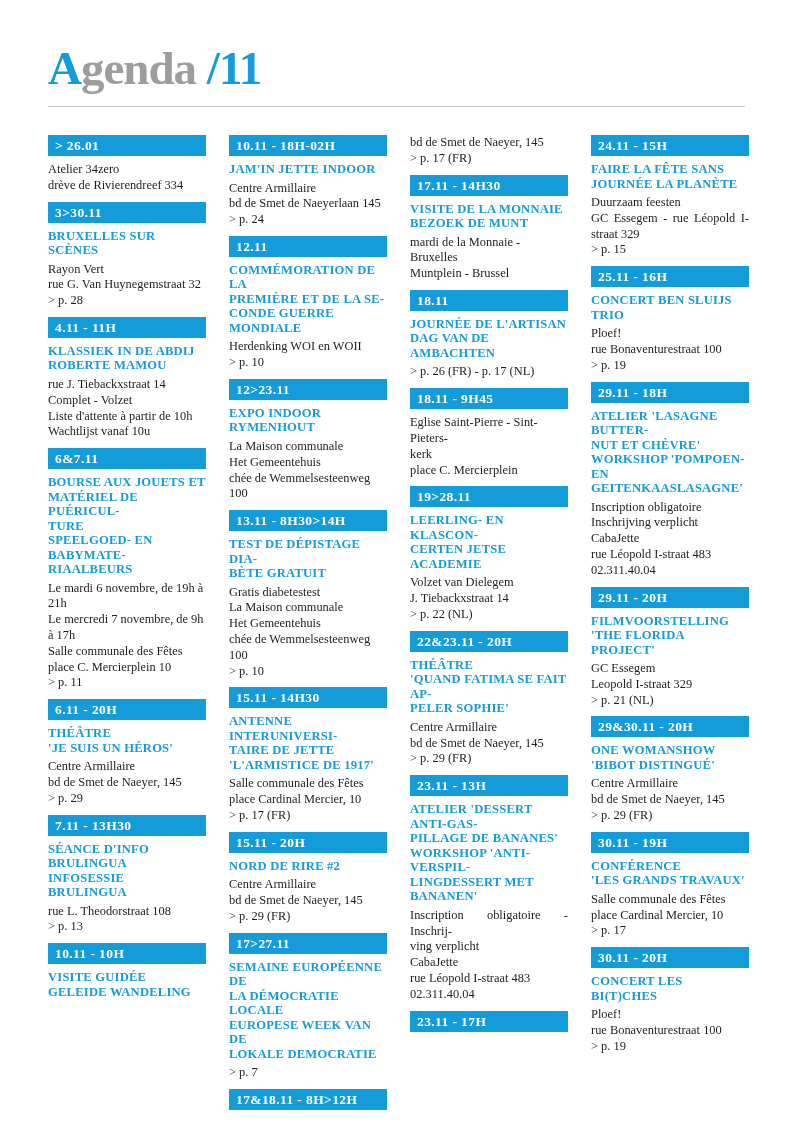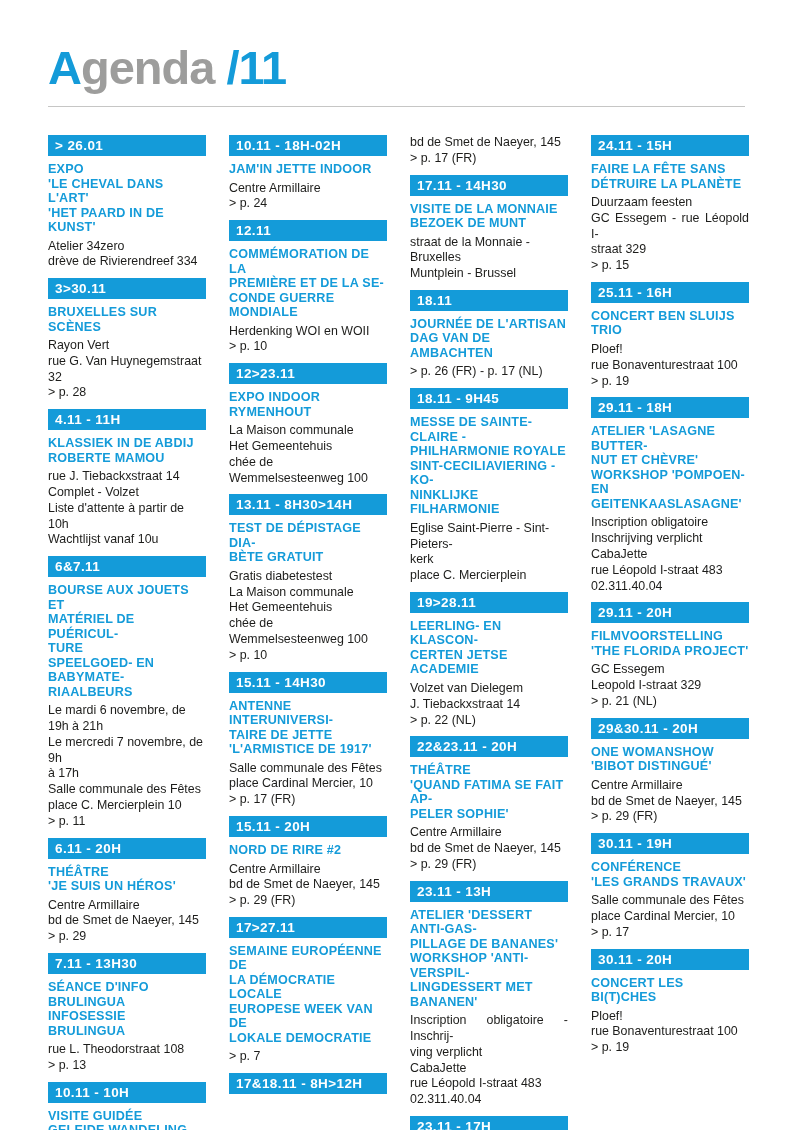--- a/index.html
+++ b/index.html
@@ -9,20 +9,21 @@
     font-family:"Liberation Sans", sans-serif;
     color:#1d1d1b;
     overflow:hidden;
     position:relative;
   }
   .page{
     width:793px;height:1130px;
     box-sizing:border-box;
     padding:38px 48px 16px 48px;
     overflow:hidden;
+    font-family:Liberation Serif, serif;
   }
   
   .masthead{height:66px;}
   .masthead h1{
     margin:0;
     font-size:47px;
     font-weight:bold;
     letter-spacing:-1px;
     line-height:60px;
   }
@@ -82,23 +83,20 @@
 <div class="page">
   <div class="masthead">
     <h1><span class="t-blue">A</span><span class="t-gray">genda </span><span class="t-blue">/11</span></h1>
   </div>
   <hr class="rule">
 
   <div class="cols">
       <div class="col">
   <div class="item">
     <div class="date-bar">&gt; 26.01</div>
-    <div class="evt-title">EXPO
-'LE CHEVAL DANS L'ART'
-'HET PAARD IN DE KUNST'</div>
     <div class="details">
             <div class="detail">Atelier 34zero</div>
             <div class="detail">drève de Rivierendreef 334</div>
           </div>
   </div>
 
   <div class="item">
     <div class="date-bar">3&gt;30.11</div>
     <div class="evt-title">BRUXELLES SUR SCÈNES</div>
     <div class="details">
@@ -164,20 +162,21 @@
 GELEIDE WANDELING</div>
 
   </div>
 </div>
       <div class="col">
   <div class="item">
     <div class="date-bar">10.11 - 18H-02H</div>
     <div class="evt-title">JAM'IN JETTE INDOOR</div>
     <div class="details">
             <div class="detail">Centre Armillaire</div>
+            <div class="detail">bd de Smet de Naeyerlaan 145</div>
             <div class="detail">&gt; p. 24</div>
           </div>
   </div>
 
   <div class="item">
     <div class="date-bar">12.11</div>
     <div class="evt-title">COMMÉMORATION DE LA
 PREMIÈRE ET DE LA SE-
 CONDE GUERRE MONDIALE</div>
     <div class="details">
@@ -255,40 +254,36 @@
             <div class="detail">bd de Smet de Naeyer, 145</div>
             <div class="detail">&gt; p. 17 (FR)</div>
           </div>
   </div>
 
   <div class="item">
     <div class="date-bar">17.11 - 14H30</div>
     <div class="evt-title">VISITE DE LA MONNAIE
 BEZOEK DE MUNT</div>
     <div class="details">
-            <div class="detail">straat de la Monnaie - Bruxelles</div>
+            <div class="detail">mardi de la Monnaie - Bruxelles</div>
             <div class="detail">Muntplein - Brussel</div>
           </div>
   </div>
 
   <div class="item">
     <div class="date-bar">18.11</div>
     <div class="evt-title">JOURNÉE DE L'ARTISAN
 DAG VAN DE AMBACHTEN</div>
     <div class="details">
             <div class="detail">&gt; p. 26 (FR) - p. 17 (NL)</div>
           </div>
   </div>
 
   <div class="item">
     <div class="date-bar">18.11 - 9H45</div>
-    <div class="evt-title">MESSE DE SAINTE-CLAIRE -
-PHILHARMONIE ROYALE
-SINT-CECILIAVIERING - KO-
-NINKLIJKE FILHARMONIE</div>
     <div class="details">
             <div class="detail">Eglise Saint-Pierre - Sint-Pieters-</div>
             <div class="detail">kerk</div>
             <div class="detail">place C. Mercierplein</div>
           </div>
   </div>
 
   <div class="item">
     <div class="date-bar">19&gt;28.11</div>
     <div class="evt-title">LEERLING- EN KLASCON-
@@ -330,21 +325,21 @@
   <div class="item">
     <div class="date-bar">23.11 - 17H</div>
 
   </div>
 
 </div>
       <div class="col">
   <div class="item">
     <div class="date-bar">24.11 - 15H</div>
     <div class="evt-title">FAIRE LA FÊTE SANS
-DÉTRUIRE LA PLANÈTE</div>
+JOURNÉE LA PLANÈTE</div>
     <div class="details">
             <div class="detail">Duurzaam feesten</div>
             <div class="detail j">GC Essegem - rue Léopold I-</div>
             <div class="detail">straat 329</div>
             <div class="detail">&gt; p. 15</div>
           </div>
   </div>
 
   <div class="item">
     <div class="date-bar">25.11 - 16H</div>

